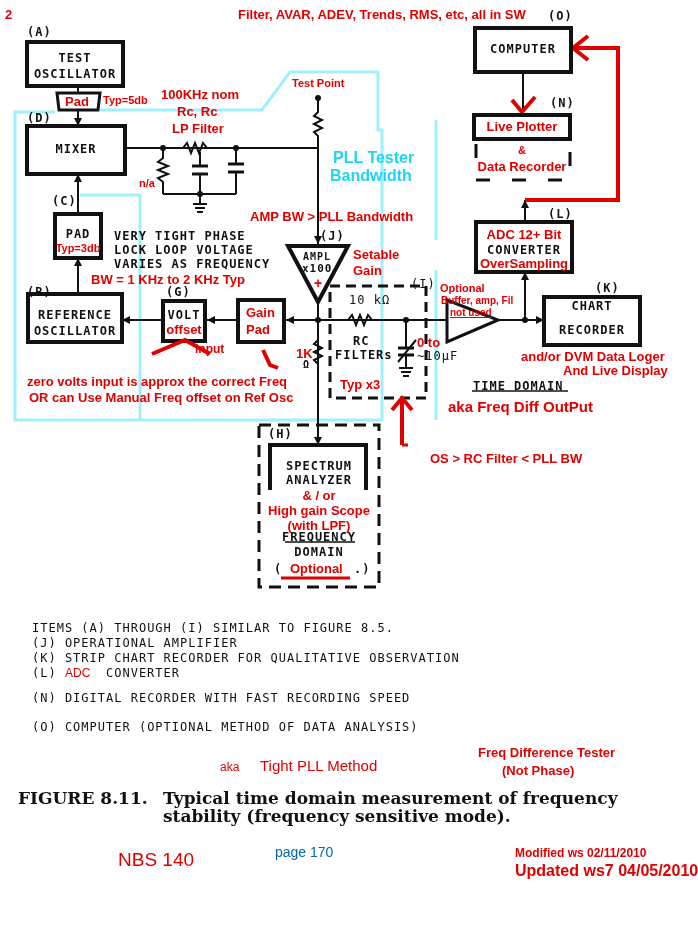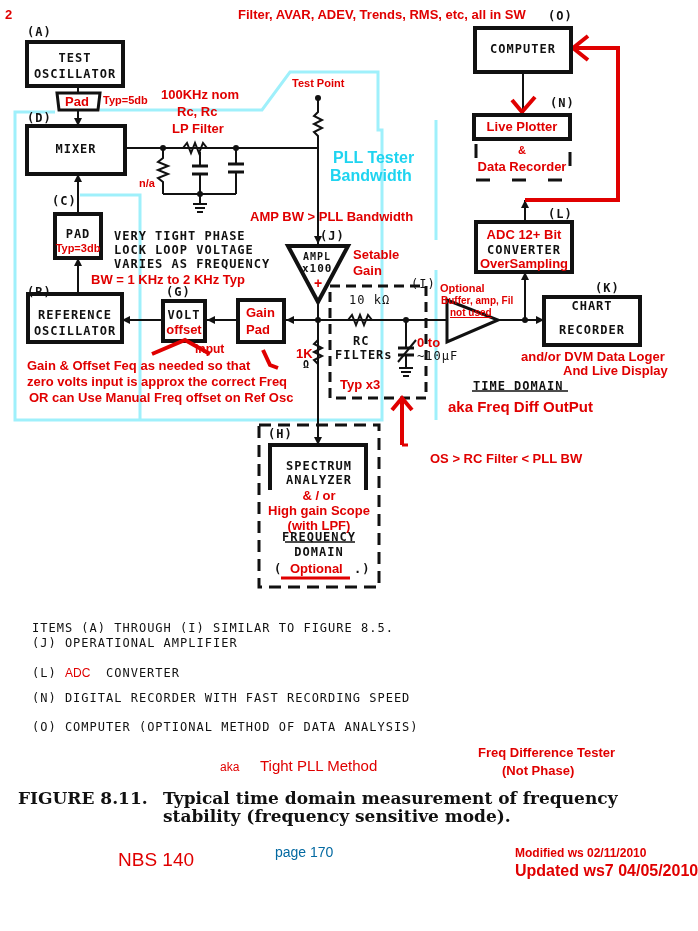--- a/index.html
+++ b/index.html
@@ -213,40 +213,40 @@
 
 <div class="t blk" style="left:548px;top:10px;">(O)</div>
 <div class="t blk ctr" style="left:475px;top:43px;width:96px;">COMPUTER</div>
 
 <div class="t blk" style="left:550px;top:97px;">(N)</div>
 <div class="t red ctr" style="left:474px;top:120px;width:96px;">Live   Plotter</div>
 <div class="t redsm ctr" style="left:474px;top:145px;width:96px;">&amp;</div>
 <div class="t red ctr" style="left:474px;top:160px;width:96px;">Data Recorder</div>
 
 <div class="t redsm" style="left:195px;top:343px;font-size:12px;">input</div>
-<div class="t red" style="left:27px;top:359px;">Gain &amp;  Offset Feq as needed so that</div>
 <div class="t red" style="left:27px;top:375px;">zero volts input is approx the correct Freq</div>
 <div class="t red" style="left:29px;top:391px;">OR can Use Manual Freq offset on Ref Osc</div>
 
 <div class="t red" style="left:430px;top:452px;">OS  &gt; RC Filter &lt; PLL BW</div>
 
 <div class="t blk" style="left:268px;top:428px;">(H)</div>
 <div class="t blk ctr" style="left:259px;top:460px;width:120px;">SPECTRUM</div>
 <div class="t blk ctr" style="left:259px;top:474px;width:120px;">ANALYZER</div>
 <div class="t red ctr" style="left:259px;top:489px;width:120px;">&amp; / or</div>
 <div class="t red ctr" style="left:259px;top:504px;width:120px;">High gain Scope</div>
 <div class="t red ctr" style="left:259px;top:519px;width:120px;">(with LPF)</div>
 <div class="t blk ctr" style="left:259px;top:531px;width:120px;">FREQUENCY</div>
 <div class="t blk ctr" style="left:259px;top:546px;width:120px;">DOMAIN</div>
 <div class="t blk" style="left:274px;top:563px;">(</div>
 <div class="t red" style="left:290px;top:562px;">Optional</div>
 <div class="t blk" style="left:354px;top:563px;">.)</div>
 
 <div class="t legend" style="left:32px;top:622px;">ITEMS (A) THROUGH (I) SIMILAR TO FIGURE 8.5.</div>
 <div class="t legend" style="left:32px;top:637px;">(J) OPERATIONAL AMPLIFIER</div>
+<div class="t legend" style="left:32px;top:652px;">(K) STRIP CHART RECORDER FOR QUALITATIVE OBSERVATION</div>
 <div class="t legend" style="left:32px;top:667px;">(L)</div>
 <div class="t redsm" style="left:65px;top:667px;font-weight:normal;font-size:12px;">ADC</div>
 <div class="t legend" style="left:106px;top:667px;">CONVERTER</div>
 <div class="t legend" style="left:32px;top:692px;">(N) DIGITAL RECORDER WITH FAST RECORDING SPEED</div>
 <div class="t legend" style="left:32px;top:721px;">(O) COMPUTER (OPTIONAL METHOD OF DATA ANALYSIS)</div>
 
 <div class="t redsm" style="left:220px;top:761px;font-weight:normal;font-size:12px;">aka</div>
 <div class="t red" style="left:260px;top:758px;font-weight:normal;font-size:15px;">Tight PLL Method</div>
 <div class="t red" style="left:478px;top:746px;">Freq Difference Tester</div>
 <div class="t red" style="left:502px;top:764px;">(Not Phase)</div>

